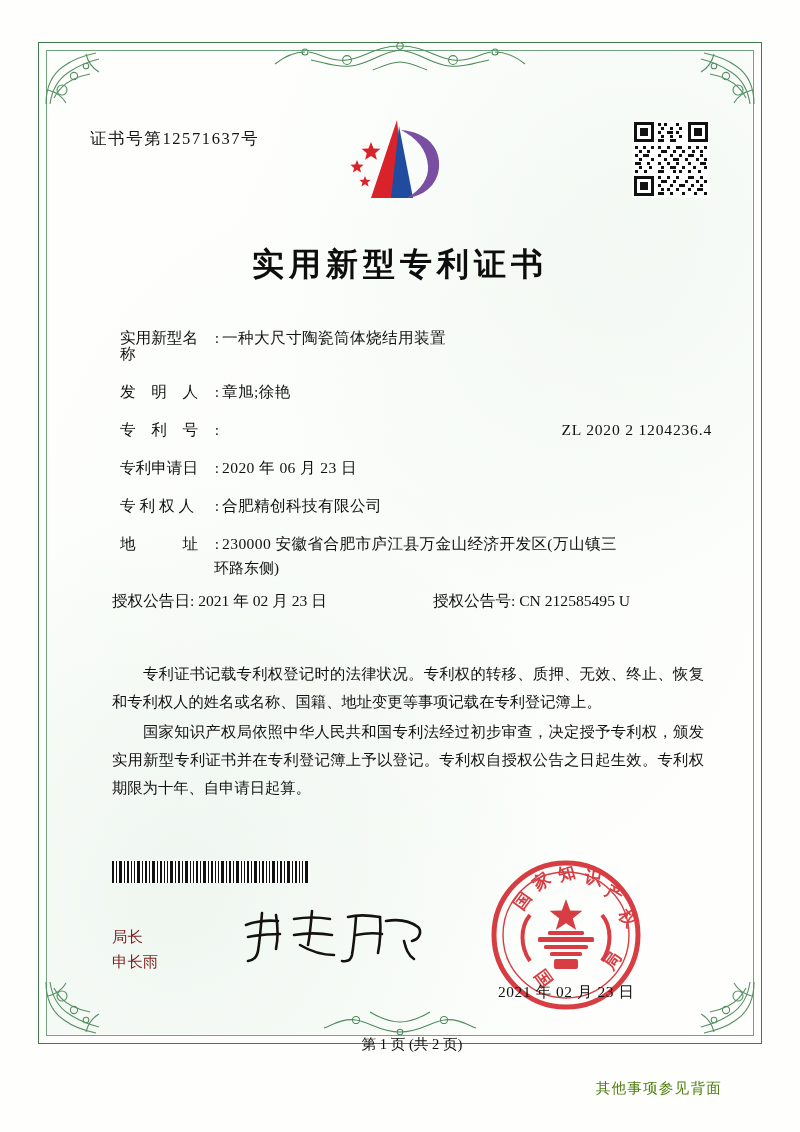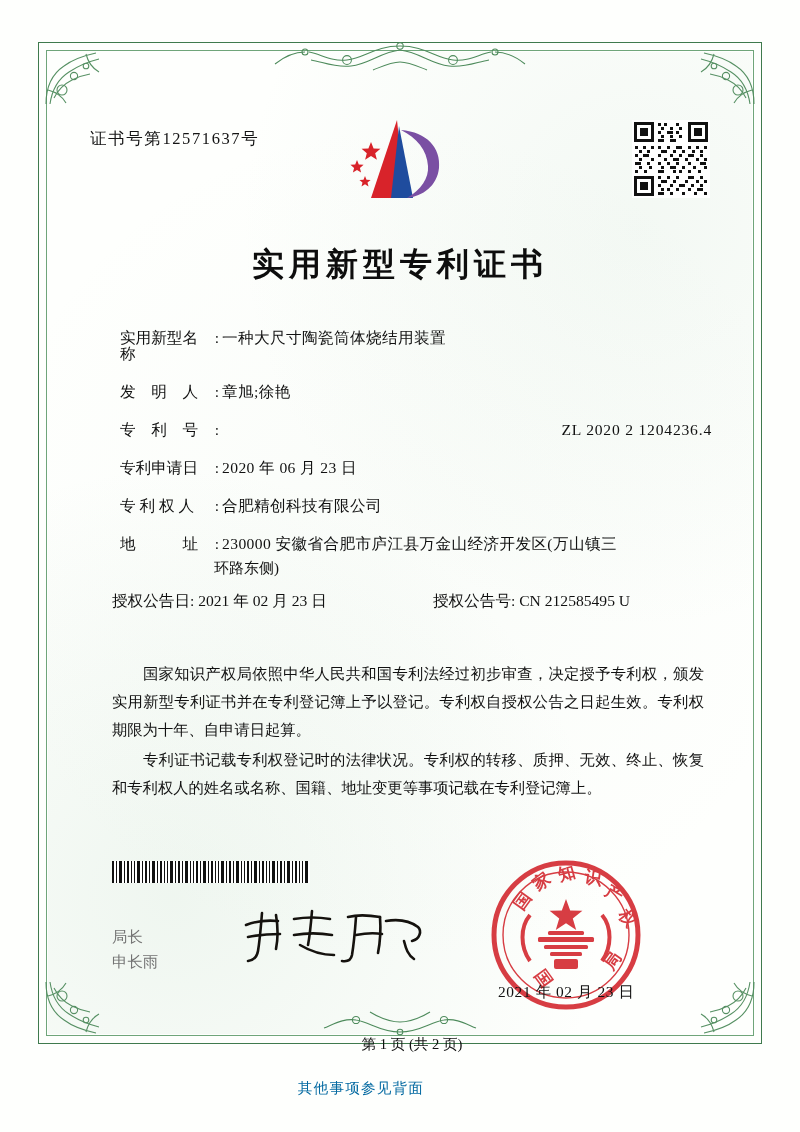--- a/index.html
+++ b/index.html
@@ -187,21 +187,21 @@
     width: 198px; height: 22px;
   }
   .barcode svg { width: 100%; height: 100%; display: block; }
 
   
   .sig-labels {
     position: absolute;
     left: 112px; top: 924px;
     font-size: 15.4px;
     line-height: 25px;
-    color: #737373;
+    color: #7f1d1d;
   }
   .sig-hand {
     position: absolute;
     left: 236px; top: 905px;
     width: 190px; height: 62px;
     color: #15120e;
   }
   .sig-hand svg { width: 100%; height: 100%; display: block; }
 
   
@@ -227,24 +227,24 @@
     width: 800px;
     text-align: center;
     font-size: 14.6px;
     color: #111;
     margin-left: 12px;
   }
   .footer-note {
     position: absolute;
     left: 0; top: 1079px;
     width: 722px;
-    text-align: center;
+    text-align: right;
     font-size: 14.6px;
     letter-spacing: 1.2px;
-    color: #0369a1;
+    color: #4d7c0f;
   }
 </style>
 </head>
 <body>
 
 <div class="page">
 
   <div class="wash"></div>
 
   <div class="border-outer"></div>
@@ -502,22 +502,22 @@
       </div>
       <div class="pub-right">
         <span>授权公告号</span><span>:</span>
         <span>CN 212585495 U</span>
       </div>
     </div>
 
   </div>
 
   <div class="body-text">
+    <p>专利证书记载专利权登记时的法律状况。专利权的转移、质押、无效、终止、恢复和专利权人的姓名或名称、国籍、地址变更等事项记载在专利登记簿上。</p>
     <p>国家知识产权局依照中华人民共和国专利法经过初步审查，决定授予专利权，颁发实用新型专利证书并在专利登记簿上予以登记。专利权自授权公告之日起生效。专利权期限为十年、自申请日起算。</p>
-    <p>专利证书记载专利权登记时的法律状况。专利权的转移、质押、无效、终止、恢复和专利权人的姓名或名称、国籍、地址变更等事项记载在专利登记簿上。</p>
   </div>
 
   <div class="barcode">
     <svg viewBox="0 0 198 22" shape-rendering="crispEdges">
       <rect width="198" height="22" fill="#ffffff"></rect>
       <g fill="#111111">
         <rect x="0" y="0" width="2" height="22"></rect>
           <rect x="4" y="0" width="1" height="22"></rect>
         <rect x="7" y="0" width="3" height="22"></rect>
           <rect x="12" y="0" width="1" height="22"></rect>

